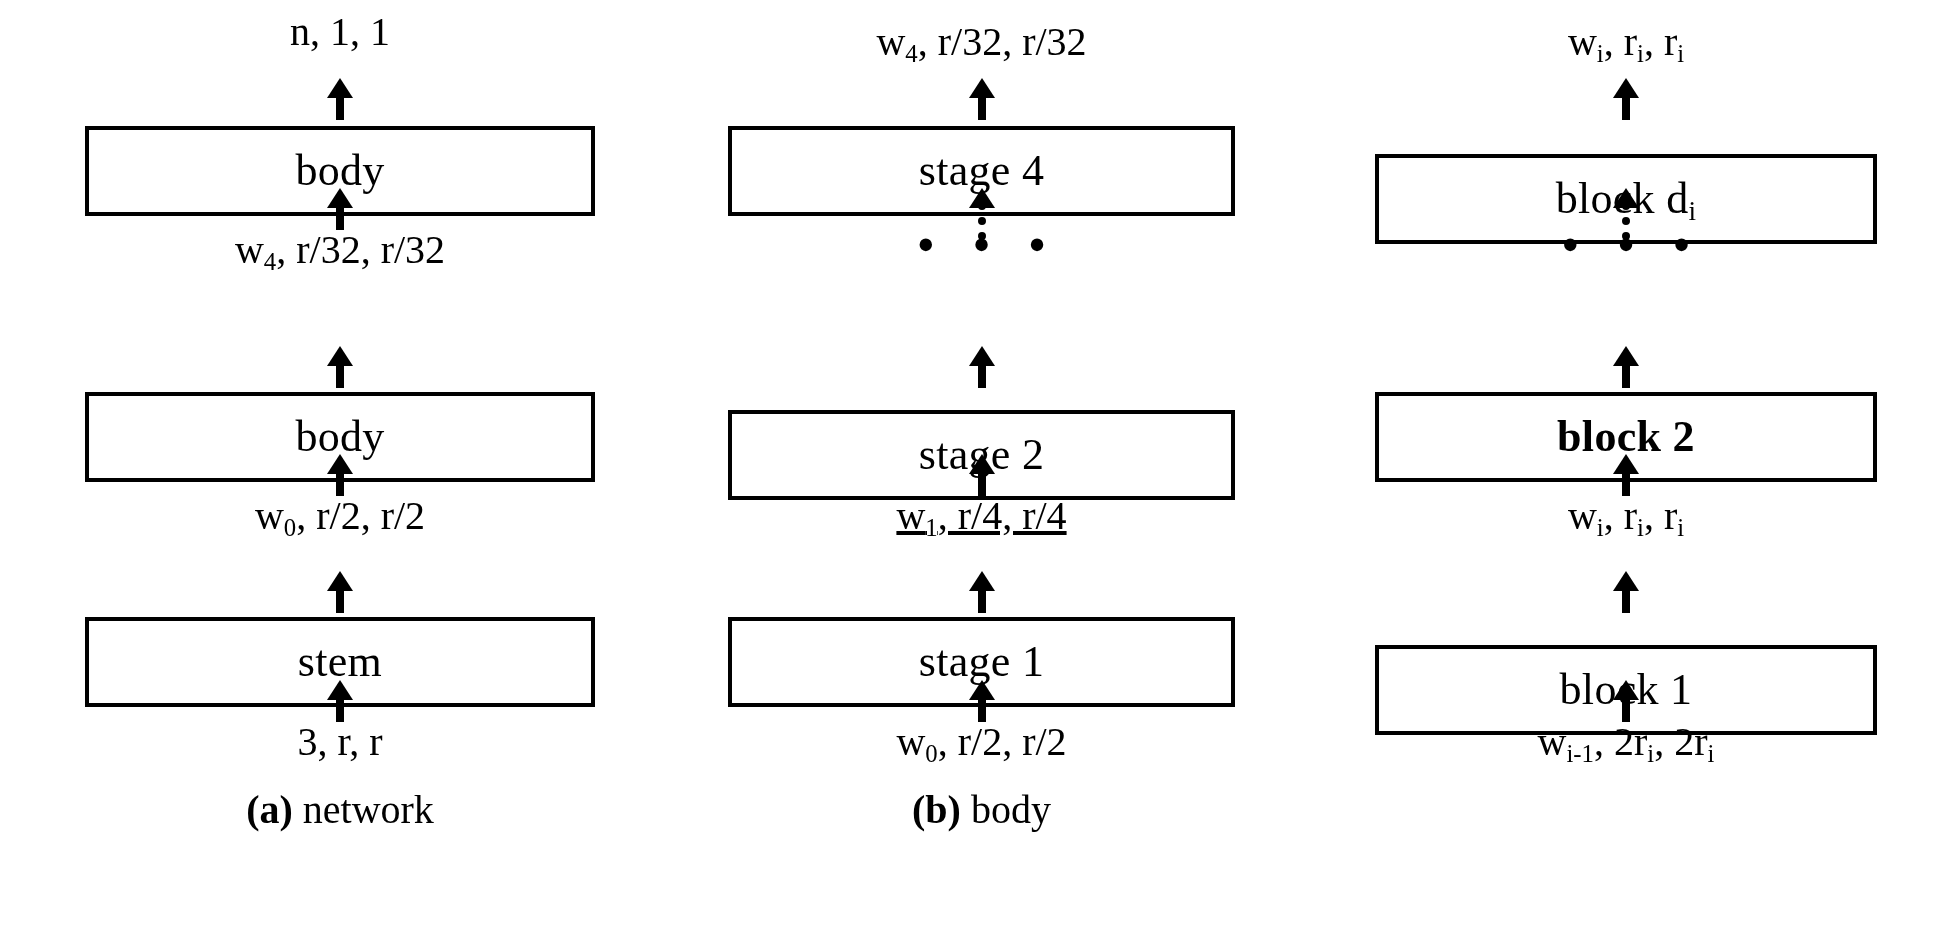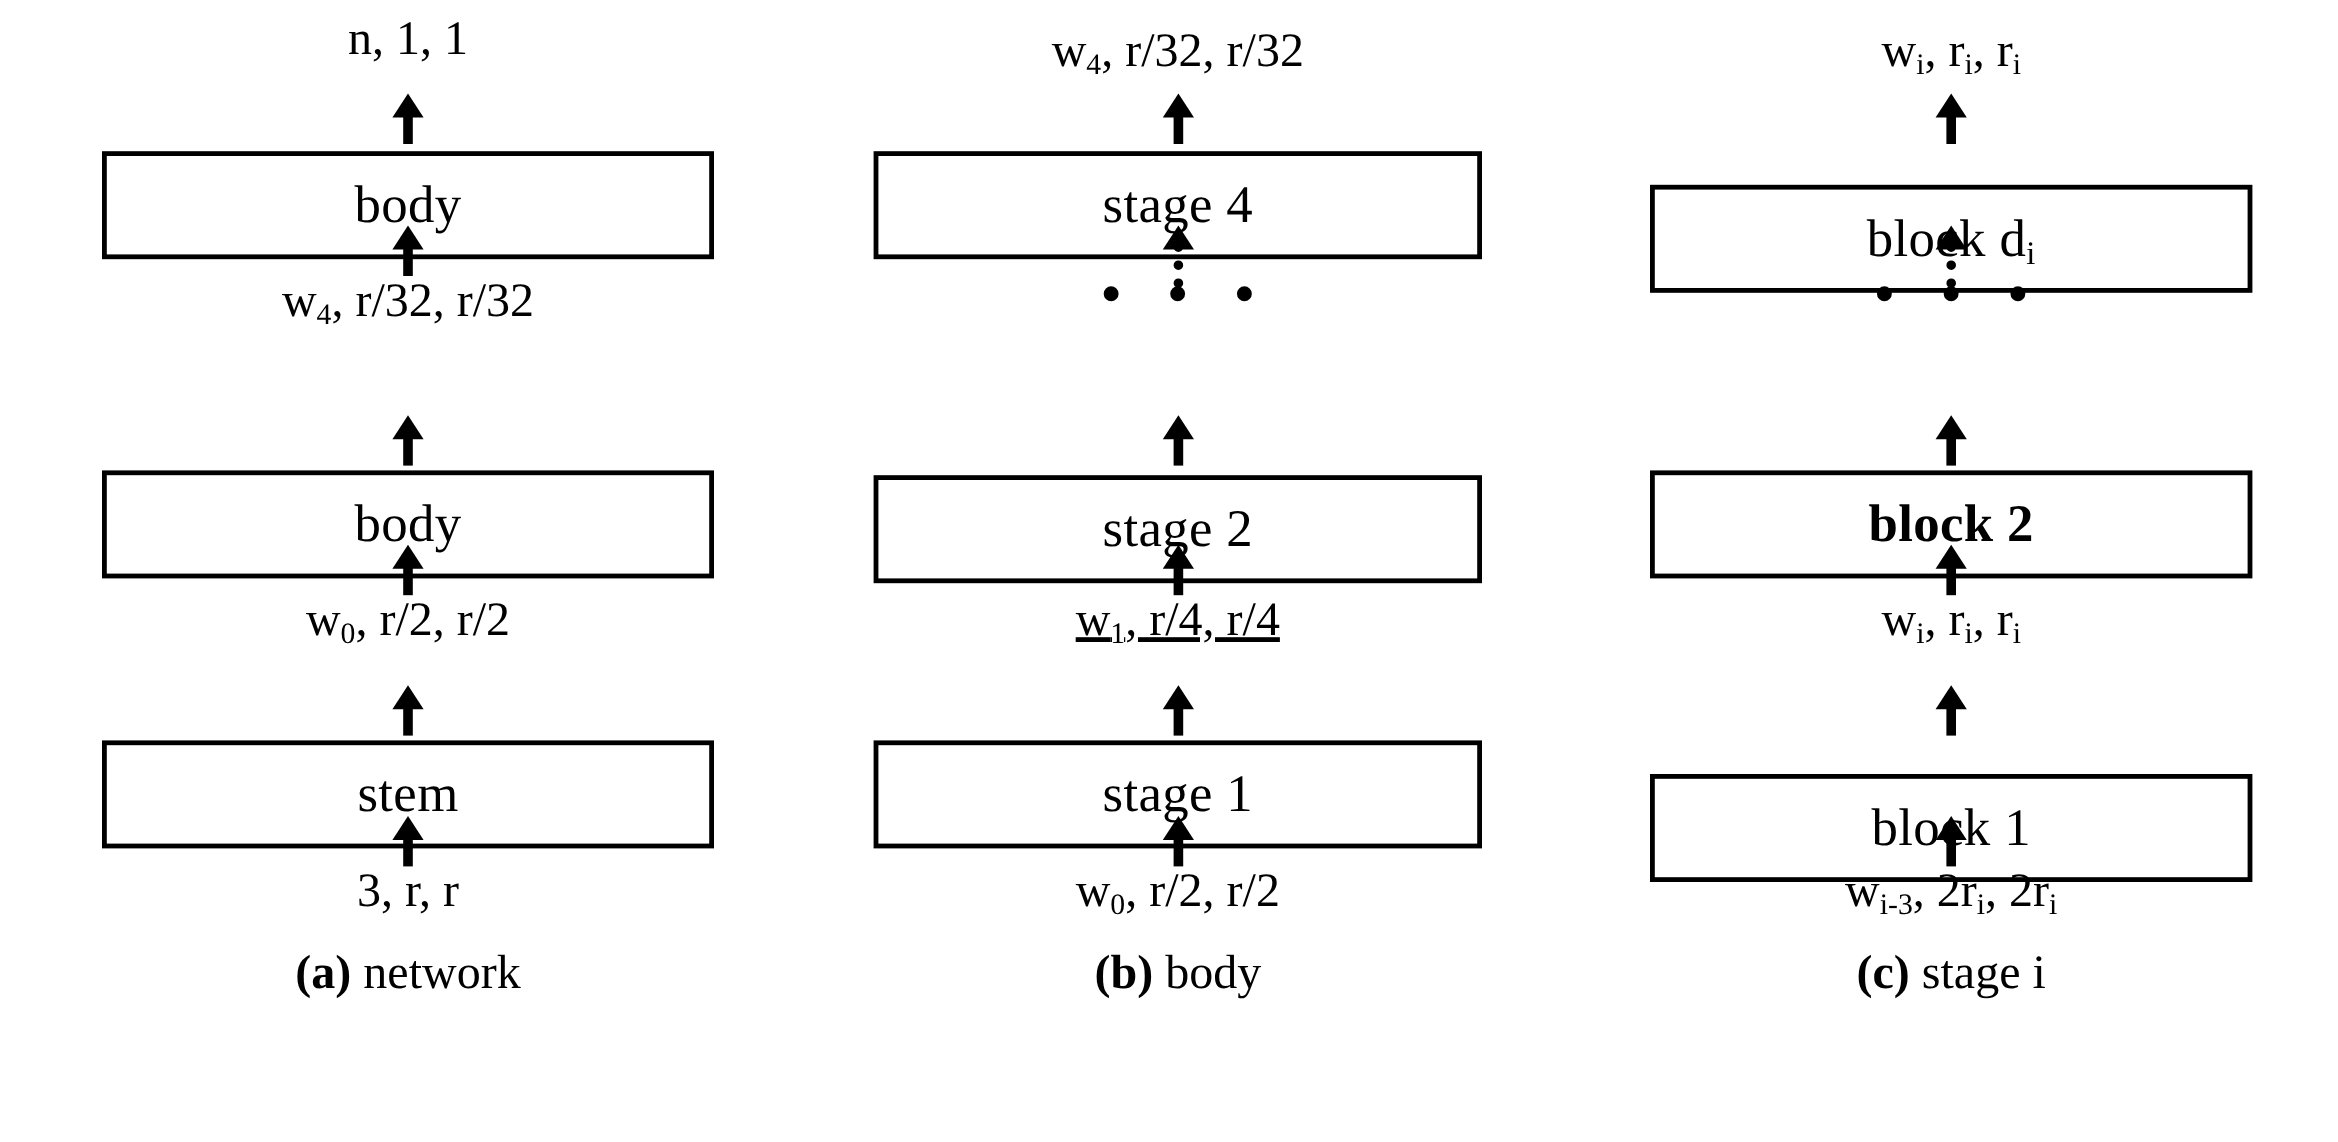--- a/index.html
+++ b/index.html
@@ -214,21 +214,21 @@
         <div class="head"></div>
     </div>
 
     <div class="dots" style="top:222px;">• • •</div>
 
     <div class="arrow" style="top:346px; height:42px;">
       <div class="shaft"></div>
         <div class="head"></div>
     </div>
 
-    <div class="box" style="top:396px;">
+    <div class="box" style="top:410px;">
       <span class="box-label">stage 2</span>
     </div>
 
     <div class="arrow" style="top:454px; height:42px;">
       <div class="shaft"></div>
         <div class="head"></div>
     </div>
 
     <div class="edge-label" style="top:496px;text-decoration:underline;">
       <span>w</span><sub>1</sub><span>, r/4, r/4</span>
@@ -305,21 +305,18 @@
     <div class="box" style="top:617px;margin-top:28px;">
       <span class="box-label">block 1</span>
     </div>
 
     <div class="arrow" style="top:680px; height:42px;">
       <div class="shaft"></div>
         <div class="head"></div>
     </div>
 
     <div class="edge-label" style="top:722px;">
-      <span>w</span><sub>i-3</sub><span>, 2r</span><sub>i</sub><span>, 2r</span><sub>i</sub>
-    </div>
-
-    <div class="caption" style="top:790px;">
-      <span class="tag">(c)</span><span class="tag-text">&nbsp;</span><span class="tag-text">stage i</span>
-    </div>
+      <span>w</span><sub>i-1</sub><span>, 2r</span><sub>i</sub><span>, 2r</span><sub>i</sub>
+    </div>
+
   </div>
 
 </div>
 
 </body></html>

